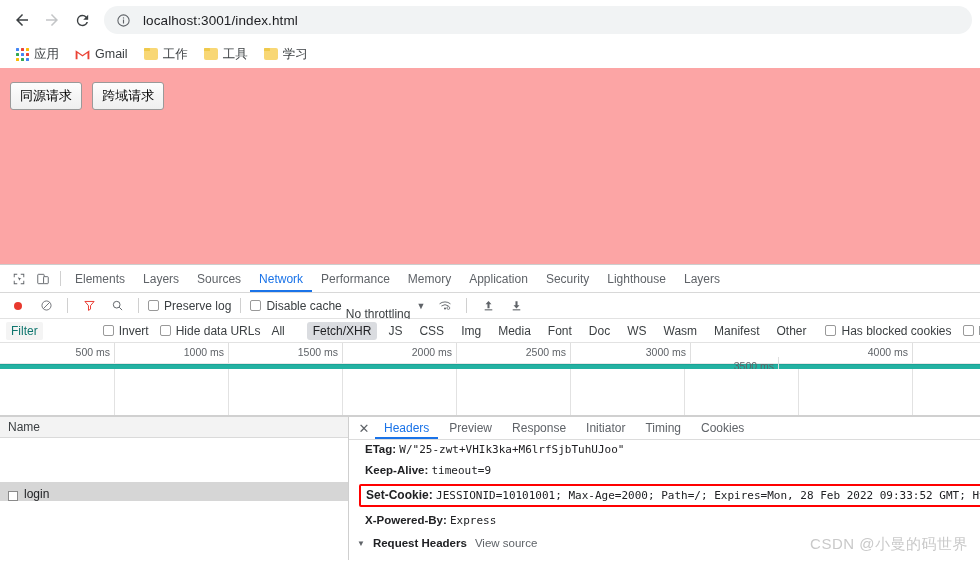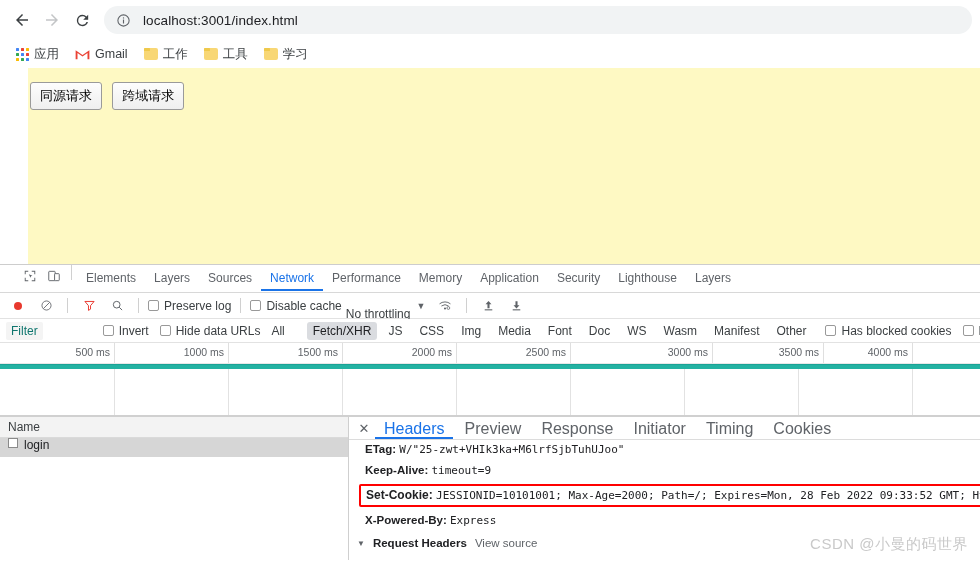--- a/index.html
+++ b/index.html
@@ -25,31 +25,31 @@
   #bookmarks-bar{height:28px;display:flex;align-items:center;padding:0 10px;gap:4px;}
   .bmk{display:flex;align-items:center;gap:5px;padding:3px 6px;border-radius:4px;cursor:default;}
   .bmk-label{font-size:12.5px;color:#3c4043;white-space:nowrap;}
   .folder-ico{width:14px;height:12px;position:relative;display:inline-block;}
   .folder-ico:before{content:"";position:absolute;inset:0;background:#f8d775;border-radius:1px 2px 2px 2px;}
   .folder-ico:after{content:"";position:absolute;left:0;top:0;width:6px;height:3px;background:#efc94c;border-radius:1px 1px 0 0;}
   #apps-grid{display:grid;grid-template-columns:repeat(3,3px);grid-template-rows:repeat(3,3px);gap:2px;}
   #apps-grid i{display:block;width:3px;height:3px;border-radius:.5px;}
 
   
-  #page-viewport{height:196px;background:#fef9c3;padding:14px 2px;box-sizing:border-box;margin-left:28px;}
+  #page-viewport{height:196px;background:#fca5a5;padding:14px 10px;box-sizing:border-box;}
   .page-btn{
     font-family:"Liberation Sans",sans-serif;font-size:13px;color:#000;
     background:linear-gradient(#fdfdfd,#efefef);
     border:1px solid #9a9a9a;border-radius:3px;
     padding:4px 9px;margin-right:7px;cursor:default;
   }
 
   
   #devtools{border-top:1px solid #cdcdcd;background:#fff;height:295px;display:flex;flex-direction:column;}
-  #dt-tabbar{height:27px;display:flex;align-items:flex-start;border-bottom:1px solid #d8d8d8;background:#fff;padding-left:18px;}
+  #dt-tabbar{height:27px;display:flex;align-items:center;border-bottom:1px solid #d8d8d8;background:#fff;padding-left:7px;}
   .dt-icobtn{width:24px;height:22px;display:flex;align-items:center;justify-content:center;cursor:default;}
   .dt-sep{width:1px;height:15px;background:#d0d0d0;margin:0 5px;}
   .dt-tab{padding:0 9px;height:26px;line-height:26px;font-size:12px;color:#5f6368;cursor:default;white-space:nowrap;}
   .dt-tab.active{color:#1a73e8;box-shadow:inset 0 -2px 0 #1a73e8;}
 
   #dt-toolbar{height:25px;display:flex;align-items:center;gap:4px;padding:0 6px;border-bottom:1px solid #e2e2e2;background:#fff;}
   .cbx{display:flex;align-items:center;gap:5px;cursor:default;}
   .cbx .box{width:11px;height:11px;border:1px solid #999;border-radius:2px;background:#fff;box-sizing:border-box;}
   .cbx .txt{font-size:12px;color:#3c4043;white-space:nowrap;}
   #throttle-select{font-size:12px;color:#3c4043;cursor:default;white-space:nowrap;margin-top:16px;}
@@ -70,27 +70,27 @@
   .tick span{position:absolute;right:4px;top:3px;font-size:10.5px;color:#5f6368;white-space:nowrap;padding-left:43px;}
   #teal-band{height:4px;background:#23b2a2;border-top:1px solid #1aa296;}
   #overview-grid{height:46px;position:relative;background:#fff;}
   .ogrid{position:absolute;top:0;bottom:0;width:1px;background:#e2e2e2;}
 
   
   #split{flex:1;display:flex;min-height:0;border-top:1px solid #d0d0d0;}
   #req-pane{width:348px;border-right:1px solid #cfcfcf;display:flex;flex-direction:column;background:#fff;}
   #req-head{height:20px;line-height:20px;padding-left:8px;font-size:12px;color:#3c4043;
             background:#f3f3f3;border-bottom:1px solid #dadada;}
-  .req-row{height:19px;display:flex;align-items:flex-start;gap:6px;padding-left:8px;font-size:12px;color:#202124;cursor:default;}
+  .req-row{height:19px;display:flex;align-items:flex-end;gap:6px;padding-left:8px;font-size:12px;color:#202124;cursor:default;margin-top:44px;}
   .req-row.selected{background:#d6d6d6;}
   .req-row .box{width:10px;height:10px;border:1px solid #8a8a8a;background:#fff;box-sizing:border-box;}
 
   #detail-pane{flex:1;display:flex;flex-direction:column;background:#fff;min-width:0;}
   #detail-tabs{height:22px;display:flex;align-items:center;gap:2px;padding-left:6px;border-bottom:1px solid #dcdcdc;background:#fff;}
-  .d-tab{padding:0 9px;height:21px;line-height:21px;font-size:16px;color:#5f6368;cursor:default;}
+  .d-tab{padding:0 9px;height:21px;line-height:21px;font-size:12px;color:#5f6368;cursor:default;}
   .d-tab.active{color:#1a73e8;box-shadow:inset 0 -2px 0 #1a73e8;}
   #close-detail{width:18px;display:flex;align-items:center;justify-content:center;color:#5f6368;font-size:13px;cursor:default;}
 
   #headers-body{flex:1;overflow:hidden;padding:4px 0 0 8px;position:relative;}
   .hline{font-size:11.5px;line-height:11px;padding:5px 0 5px 8px;white-space:nowrap;color:#202124;}
   .hname{font-weight:bold;font-family:"Liberation Sans",sans-serif;}
   .hval{font-family:"DejaVu Sans Mono","Liberation Mono",monospace;font-size:11px;}
   #set-cookie-line{
     border:2px solid #ff0000;border-radius:2px;display:inline-block;
     padding:3px 5px;margin:3px 0 3px 2px;line-height:12px;white-space:nowrap;
@@ -319,24 +319,24 @@
         </div>
       <div class="tick" style="left:228px;width:114px;">
           <span>1500 ms</span>
         </div>
       <div class="tick" style="left:342px;width:114px;">
           <span>2000 ms</span>
         </div>
       <div class="tick" style="left:456px;width:114px;">
           <span>2500 ms</span>
         </div>
-      <div class="tick" style="left:598px;width:114px;">
+      <div class="tick" style="left:576px;width:114px;">
           <span>3000 ms</span>
         </div>
-      <div class="tick" style="left:709px;width:114px;">
+      <div class="tick" style="left:664px;width:114px;margin-top:14px;">
           <span>3500 ms</span>
         </div>
       <div class="tick" style="left:798px;width:114px;">
           <span>4000 ms</span>
         </div>
     </div>
     <div id="teal-band"></div>
     <div id="overview-grid">
       <div class="ogrid" style="left:114px;"></div>
       <div class="ogrid" style="left:228px;"></div>

